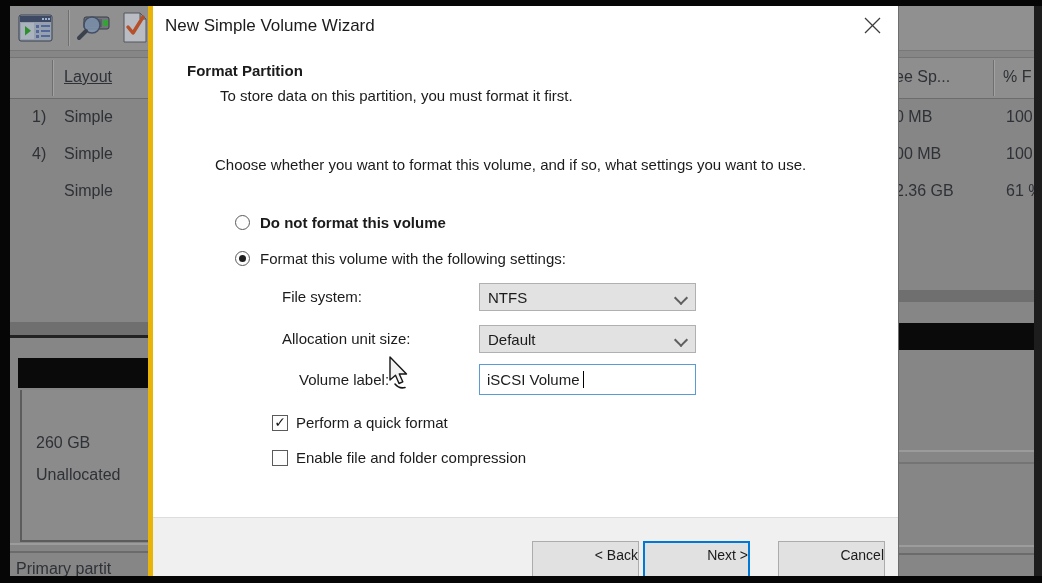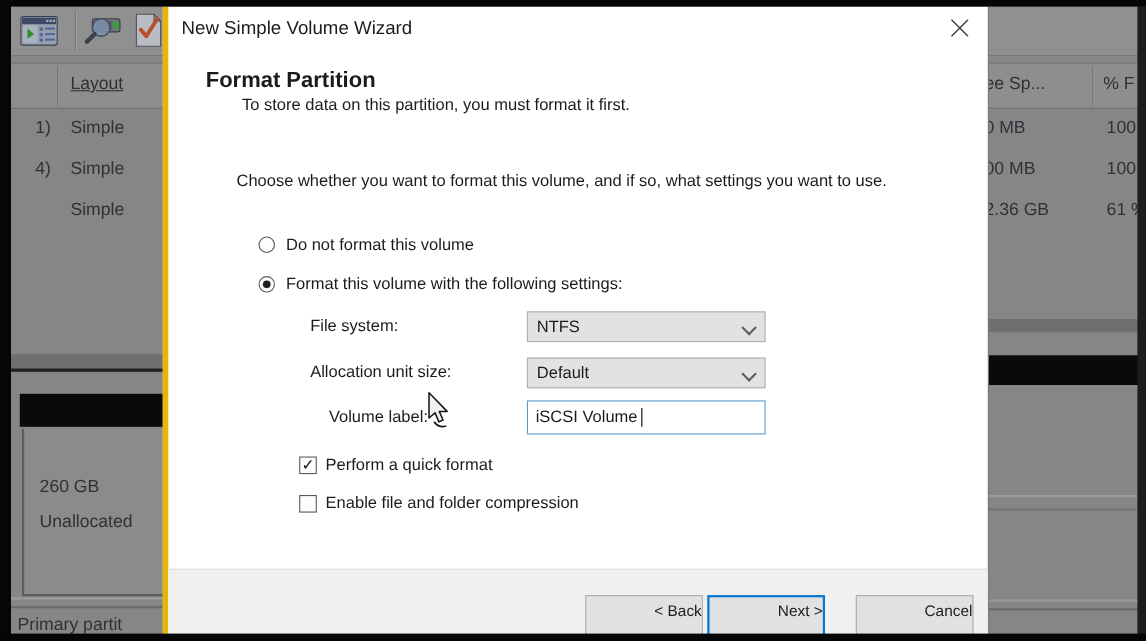--- a/index.html
+++ b/index.html
@@ -22,21 +22,21 @@
   .disk-box{left:20px;top:390px;width:128px;height:150px;background:#8b8b8b;border:2px solid #5c5c5c;border-top:none;}
   .edge-line{height:2px;}
   .rstrip{left:1034px;top:0;width:8px;height:583px;background:#1d1d1d;}
   
   .strip{background:#060606;z-index:50;}
   
   .dialog{left:148px;top:6px;width:745px;height:570px;background:#ffffff;
     border-left:5px solid #eab308;border-right:1px solid #6e6e6e;z-index:10;color:#1b1b1b;}
   .dlg-title{left:12px;top:10px;font-size:17px;}
   .dlg-close{right:13px;top:7px;width:24px;height:24px;cursor:default;}
-  .dlg-heading{left:34px;top:56px;font-size:20px;font-weight:bold;}
+  .dlg-heading{left:34px;top:56px;font-size:15px;font-weight:bold;}
   .dlg-sub{left:67px;top:81px;font-size:15px;}
   .dlg-intro{left:62px;top:150px;font-size:15px;}
   .radio{width:15px;height:15px;border:1px solid #5a5a5a;border-radius:50%;background:#fdfdfd;box-sizing:border-box;}
   .radio .dot{position:absolute;left:3px;top:3px;width:7px;height:7px;border-radius:50%;background:#1f1f1f;display:none;}
   .radio.sel .dot{display:block;}
   .lbl{font-size:15px;white-space:nowrap;}
   .combo{left:326px;width:217px;height:28px;background:#e2e2e2;border:1px solid #b0b0b0;box-sizing:border-box;font-size:15px;}
   .combo .val{position:absolute;left:8px;top:5px;}
   .chev{position:absolute;right:9px;top:9px;width:8px;height:8px;border-left:2px solid #5f5f5f;border-bottom:2px solid #5f5f5f;transform:rotate(-45deg);}
   .textbox{left:326px;top:358px;width:217px;height:31px;background:#fff;border:1px solid #5a9bd5;box-sizing:border-box;font-size:15px;}
@@ -148,21 +148,21 @@
         <line x1="4" y1="5" x2="19" y2="20" stroke="#3c3c3c" stroke-width="1.3"></line>
         <line x1="19" y1="5" x2="4" y2="20" stroke="#3c3c3c" stroke-width="1.3"></line>
       </svg>
     </div>
 
     <div class="abs dlg-heading">Format Partition</div>
     <div class="abs dlg-sub">To store data on this partition, you must format it first.</div>
     <div class="abs dlg-intro">Choose whether you want to format this volume, and if so, what settings you want to use.</div>
 
     <div class="abs radio" style="left:82px;top:209px;"></div>
-    <div class="abs lbl" style="left:107px;top:208px;">Do not format this volume</div>
+    <div class="abs lbl" style="left:107px;top:208px;font-weight:bold;">Do not format this volume</div>
 
     <div class="abs radio sel" style="left:82px;top:245px;">
         <div class="dot"></div>
       </div>
     <div class="abs lbl" style="left:107px;top:244px;">Format this volume with the following settings:</div>
 
     <div class="abs lbl" style="left:129px;top:282px;">File system:</div>
     <div class="abs combo" style="top:277px;">
       <span class="val">NTFS</span>
       <span class="chev"></span>

